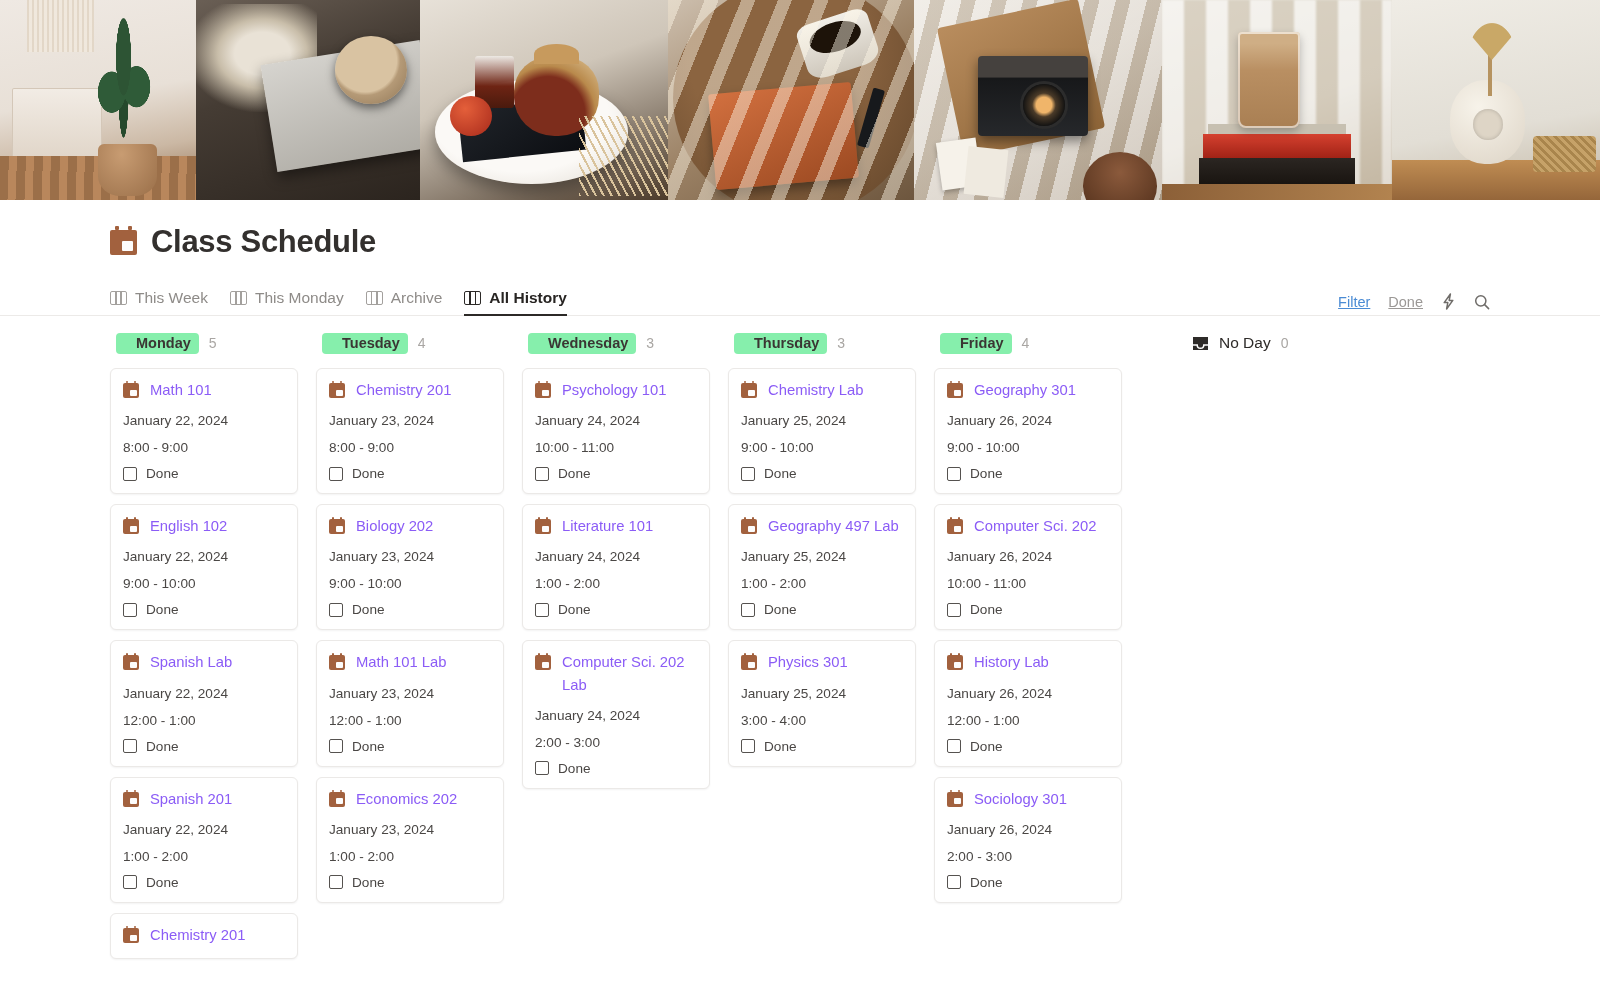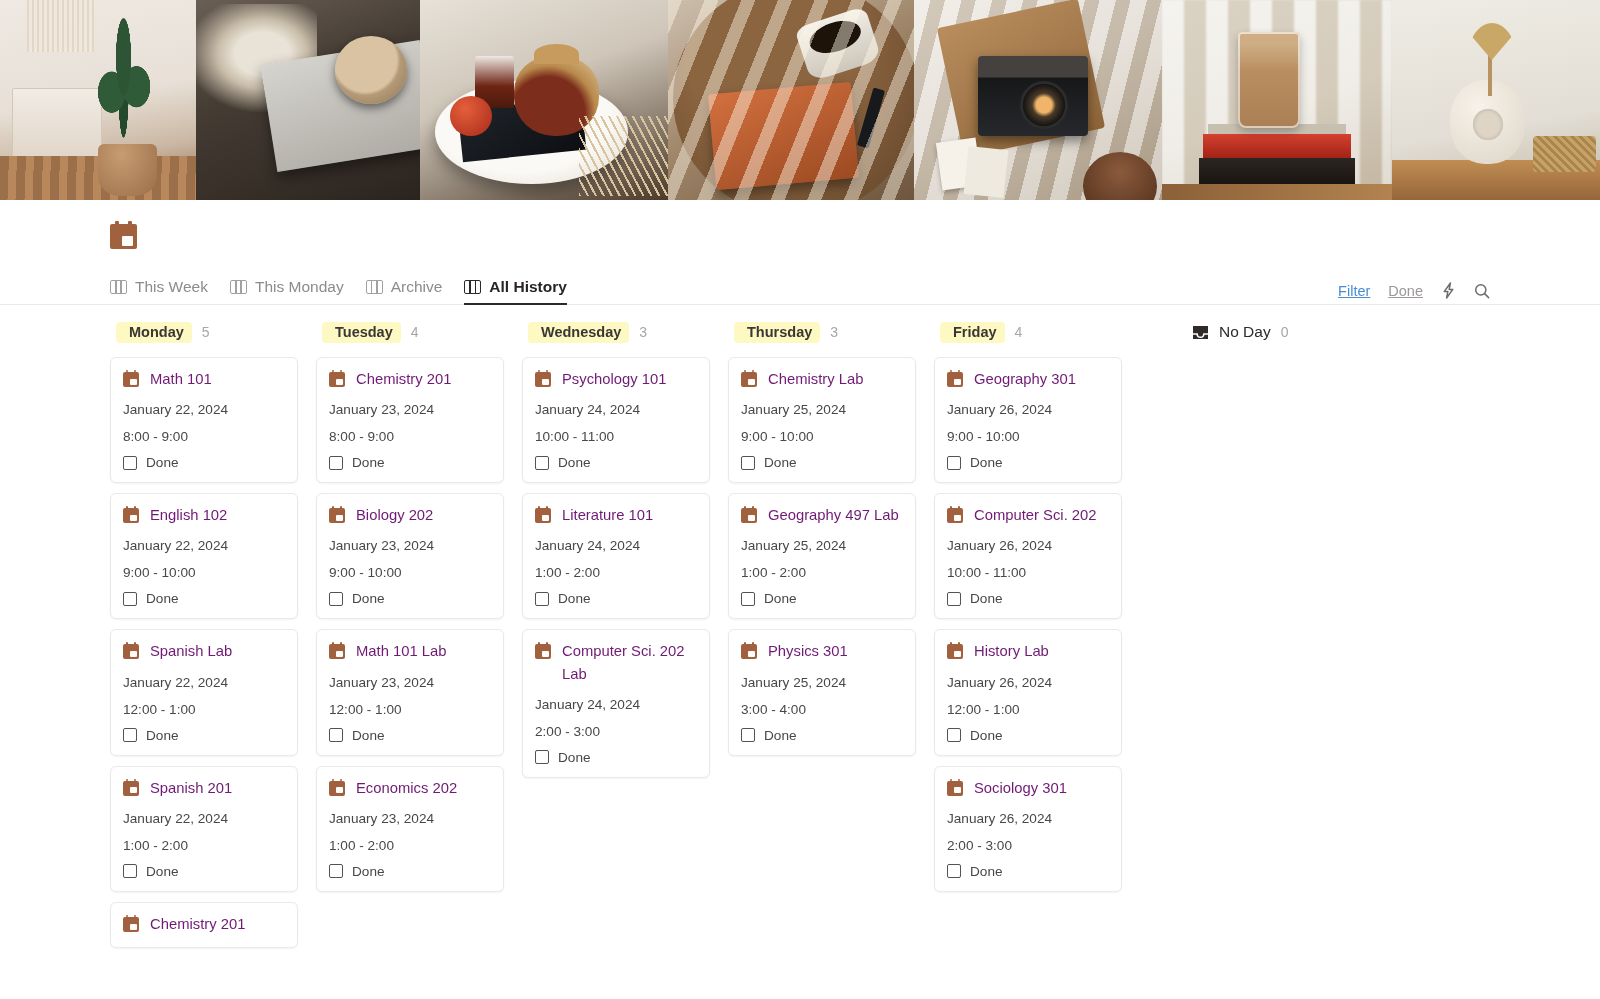--- a/index.html
+++ b/index.html
@@ -342,25 +342,25 @@
   .col { width: 188px; flex: 0 0 188px; }
 
   .col-head {
     display: flex;
     align-items: center;
     gap: 10px;
     height: 22px;
     margin: 0 0 14px 6px;
   }
   .pill {
-    background: #fef9c3;
+    background: #86efac;
     color: #3a3633;
     font-size: 14.5px;
     font-weight: bold;
-    padding: 2px 8px 3px 13px;
+    padding: 2px 8px 3px 20px;
     border-radius: 4px;
     white-space: nowrap;
   }
   .count { font-size: 14px; color: #a9a6a3; }
 
   .noday-head { margin-left: 52px; }
   .noday-label {
     font-size: 15.5px;
     font-weight: normal;
     color: #2e2b29;
@@ -381,21 +381,21 @@
     margin-bottom: 10px;
     cursor: pointer;
   }
   .card-title-row {
     display: flex;
     align-items: flex-start;
     gap: 11px;
   }
   .card-title {
     font-size: 14.8px;
-    color: #701a75;
+    color: #8b5cf6;
     line-height: 1.5;
     margin-top: -1px;
   }
   .card-title-row .cal-sm { margin-top: 3px; }
   .card-date {
     font-size: 13.6px;
     color: #4a4745;
     margin-top: 12px;
   }
   .card-time {
@@ -472,20 +472,21 @@
     <div class="leaf"></div>
   </div>
 </div>
 
 <div id="page">
 
   <div id="title-row">
     <span class="cal cal-lg">
         <i></i>
       </span>
+    <span id="page-title">Class Schedule</span>
   </div>
 
   <div id="tabs-bar">
     <div id="tabs">
       <div class="tab">
         <span class="board-ico"></span>
         <span>This Week</span>
       </div>
       <div class="tab">
         <span class="board-ico"></span>

